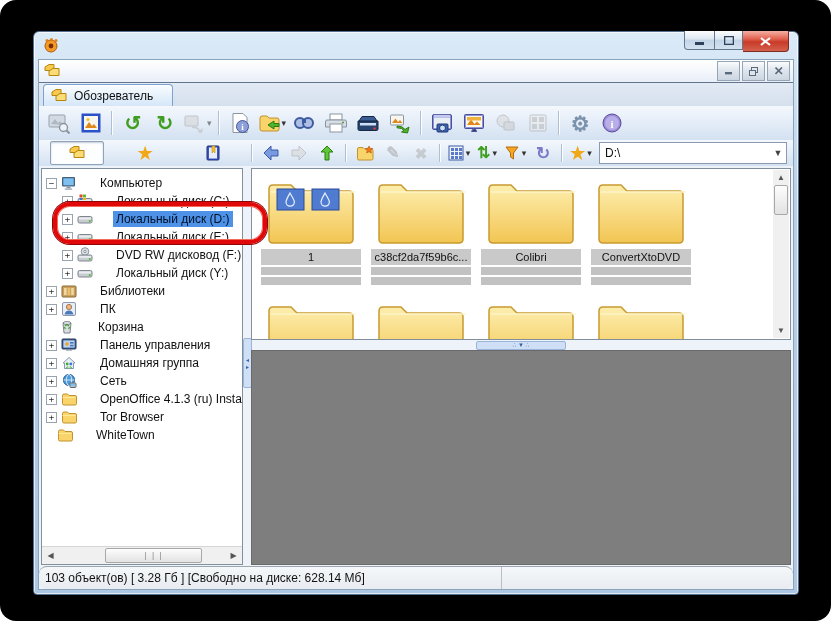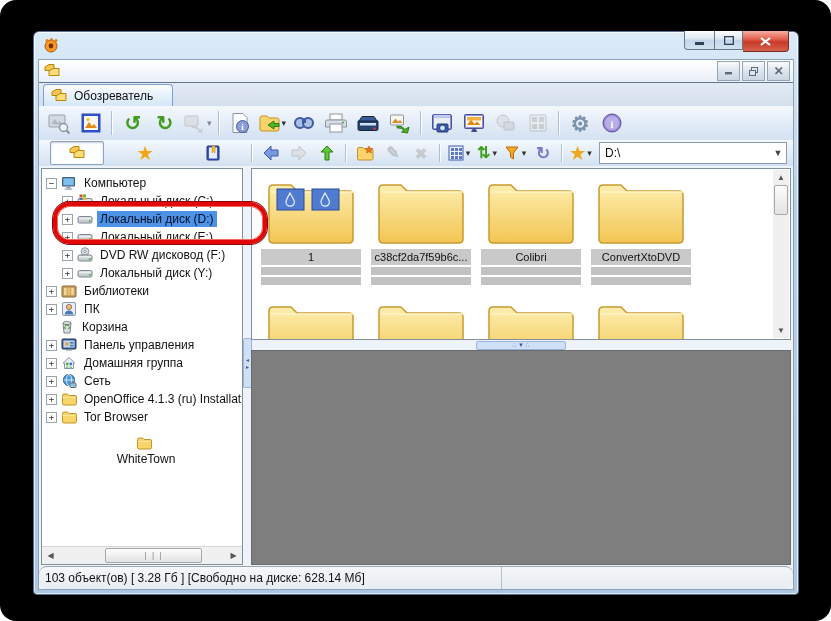--- a/index.html
+++ b/index.html
@@ -70,21 +70,21 @@
   .content{position:absolute;left:0;right:0;top:106px;bottom:22px;background:#eef3fa;}
   .treepane{position:absolute;left:2px;top:2px;width:200px;bottom:2px;background:#fff;
      border:1px solid #828f9c;overflow:hidden;font-size:12px;color:#111;}
   .treerows{position:absolute;left:0;top:5px;right:0;bottom:17px;overflow:hidden;}
   .trow{height:18px;display:flex;align-items:center;white-space:nowrap;}
   .trow .exp{width:9px;height:9px;border:1px solid #9aa4ae;background:#fff;margin-right:4px;
      display:inline-flex;align-items:center;justify-content:center;font-size:9px;line-height:7px;color:#333;
      font-family:"DejaVu Sans Mono",monospace;flex:0 0 9px;}
   .trow .exp.none{border:none;background:transparent;}
   .trow .ticon{width:16px;height:15px;margin-right:4px;flex:0 0 16px;}
-  .trow .tlabel{padding:1px 3px;}
+  .trow .tlabel{padding:1px 3px;margin-left:16px;}
   .trow .tlabel.sel{background:#4d92e6;color:#001028;}
   .hscroll{position:absolute;left:0;right:0;bottom:0;height:17px;background:#f0f0f0;border-top:1px solid #d5d5d5;
      display:flex;align-items:center;font-size:8px;color:#555;}
   .sbtn{width:17px;height:17px;display:flex;align-items:center;justify-content:center;}
   .hthumb{width:95px;height:13px;margin-left:46px;border:1px solid #a8a8a8;border-radius:2px;
      background:linear-gradient(#fdfdfd,#e2e2e2);display:flex;align-items:center;justify-content:center;
      color:#888;font-size:8px;letter-spacing:1px;}
   .vsplit{position:absolute;left:203px;width:9px;top:2px;bottom:2px;}
   .vsplit .grab{position:absolute;left:1px;top:170px;width:7px;height:48px;background:#cfe0f6;border:1px solid #9ab4da;
      border-radius:2px;font-size:6px;color:#3a5fa8;display:flex;align-items:center;justify-content:center;}
@@ -631,21 +631,21 @@
             <div class="trow" style="padding-left: 4px;">
               <span class="exp">+</span>
               <span class="ticon icn">
                 <svg viewBox="0 0 16 16">
                   <path d="M1.5 4.5 q0-1.5 1.5-1.5 h3.5 l1.5 1.5 h6 q1.5 0 1.5 1.5 v6.5 q0 1.5 -1.5 1.5 h-11 q-1.5 0 -1.5-1.5z" fill="#f9d46a" stroke="#c1922d"></path>
                   <path d="M1.5 6.5 h13" stroke="#fde89a"></path>
                 </svg>
               </span>
               <span class="tlabel">Tor Browser</span>
             </div>
-            <div class="trow" style="padding-left: 8px; flex-direction: column;">
+            <div class="trow" style="padding-left: 2px;">
               <span class="exp none"></span>
               <span class="ticon icn">
                 <svg viewBox="0 0 16 16">
                   <path d="M1.5 4.5 q0-1.5 1.5-1.5 h3.5 l1.5 1.5 h6 q1.5 0 1.5 1.5 v6.5 q0 1.5 -1.5 1.5 h-11 q-1.5 0 -1.5-1.5z" fill="#f9d46a" stroke="#c1922d"></path>
                   <path d="M1.5 6.5 h13" stroke="#fde89a"></path>
                 </svg>
               </span>
               <span class="tlabel">WhiteTown</span>
             </div>
           </div>

